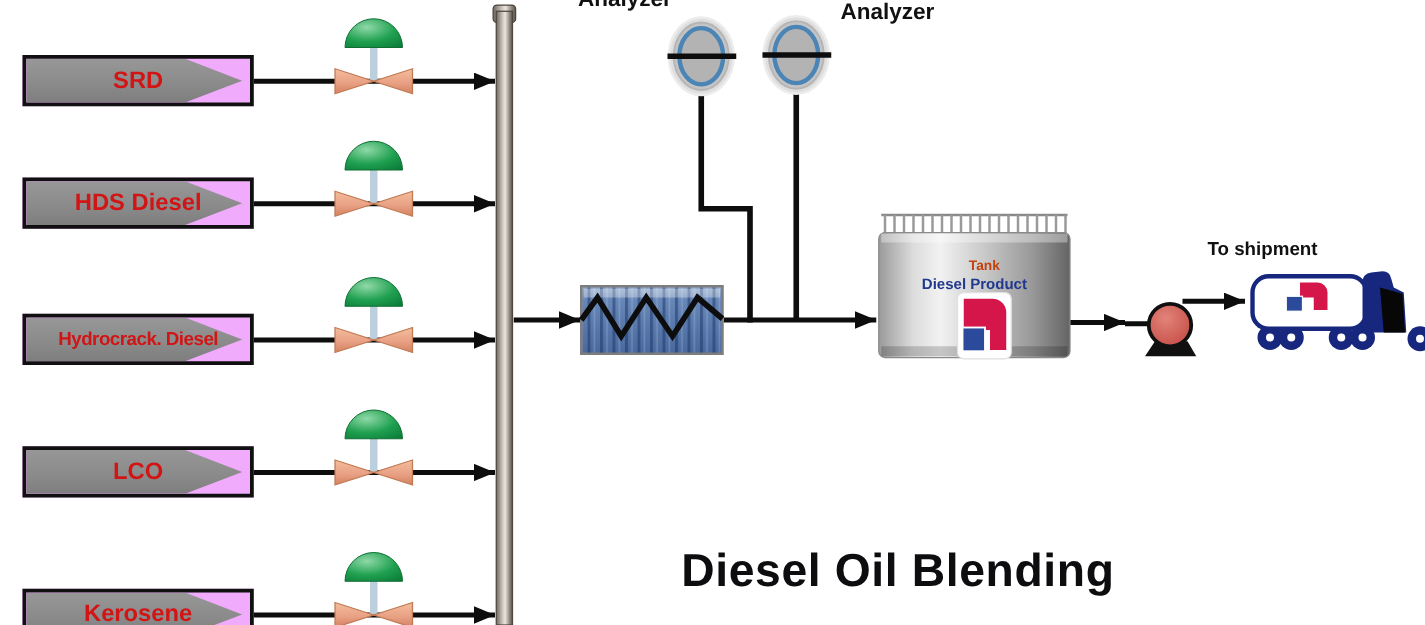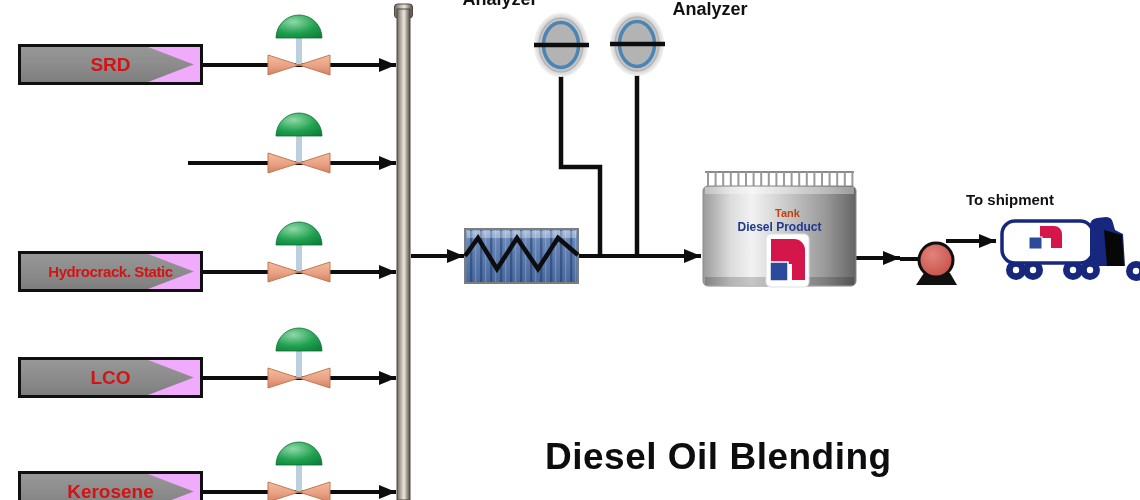--- a/index.html
+++ b/index.html
@@ -202,23 +202,27 @@
       </g>
       <path d="M1090,266 L1090,226 Q1090,219 1097,218 L1106,217 Q1112,217 1113,223 L1115,230 L1123,234 L1125,266 Z" fill="#16277d"></path>
       <path d="M1104,230 L1122,235 L1124,266 L1107,266 Z" fill="#070707"></path>
     </g>
   </svg>
 
   <div class="feed-box" style="top:44px">
     <div class="feed-fill"></div>
     <span class="feed-label">SRD</span>
   </div>
+  <div class="feed-box" style="top:142px">
+    <div class="feed-fill"></div>
+    <span class="feed-label">HDS Diesel</span>
+  </div>
   <div class="feed-box small" style="top:251px">
     <div class="feed-fill"></div>
-    <span class="feed-label">Hydrocrack. Static</span>
+    <span class="feed-label">Hydrocrack. Diesel</span>
   </div>
   <div class="feed-box" style="top:357px">
     <div class="feed-fill"></div>
     <span class="feed-label">LCO</span>
   </div>
   <div class="feed-box" style="top:471px">
     <div class="feed-fill"></div>
     <span class="feed-label">Kerosene</span>
   </div>
 

